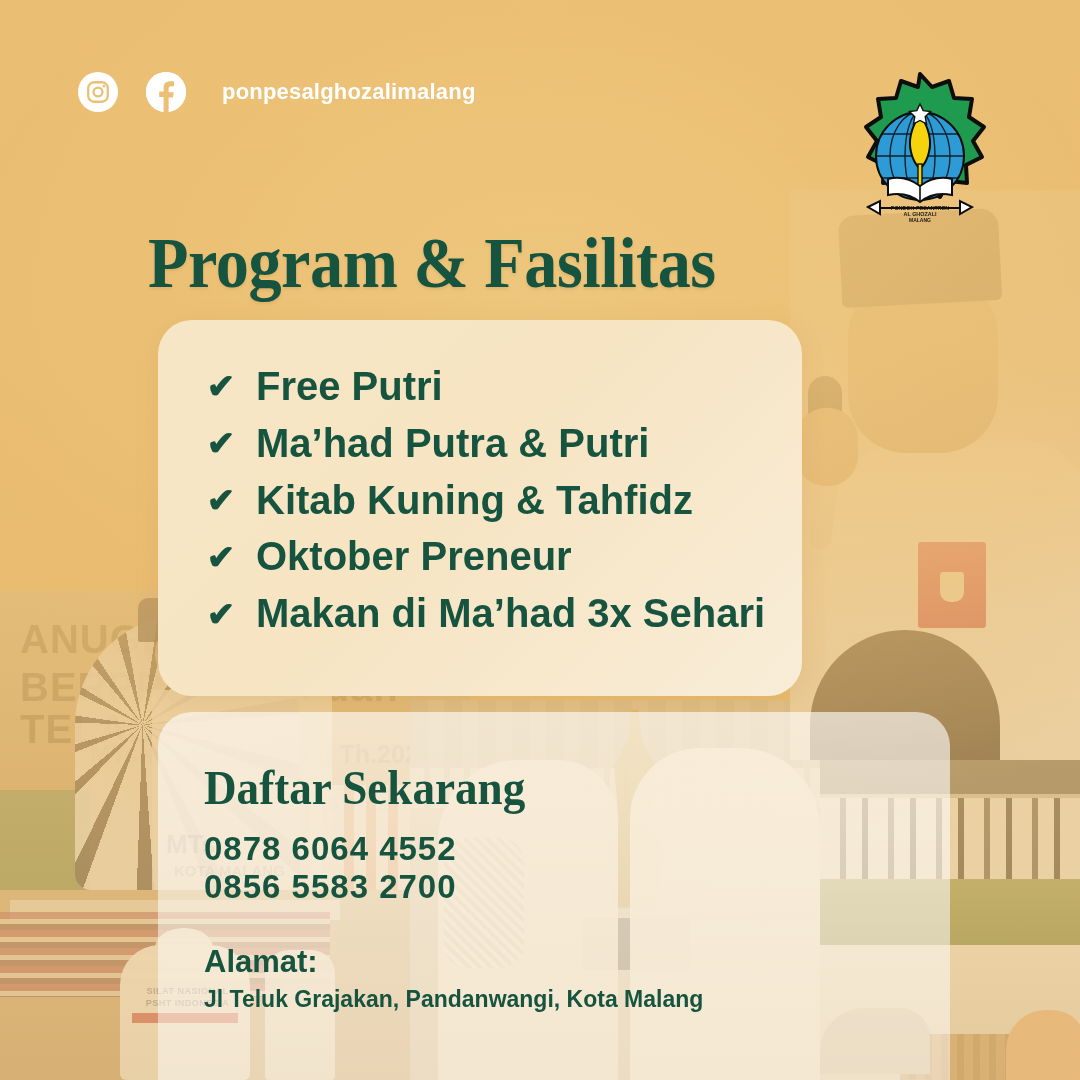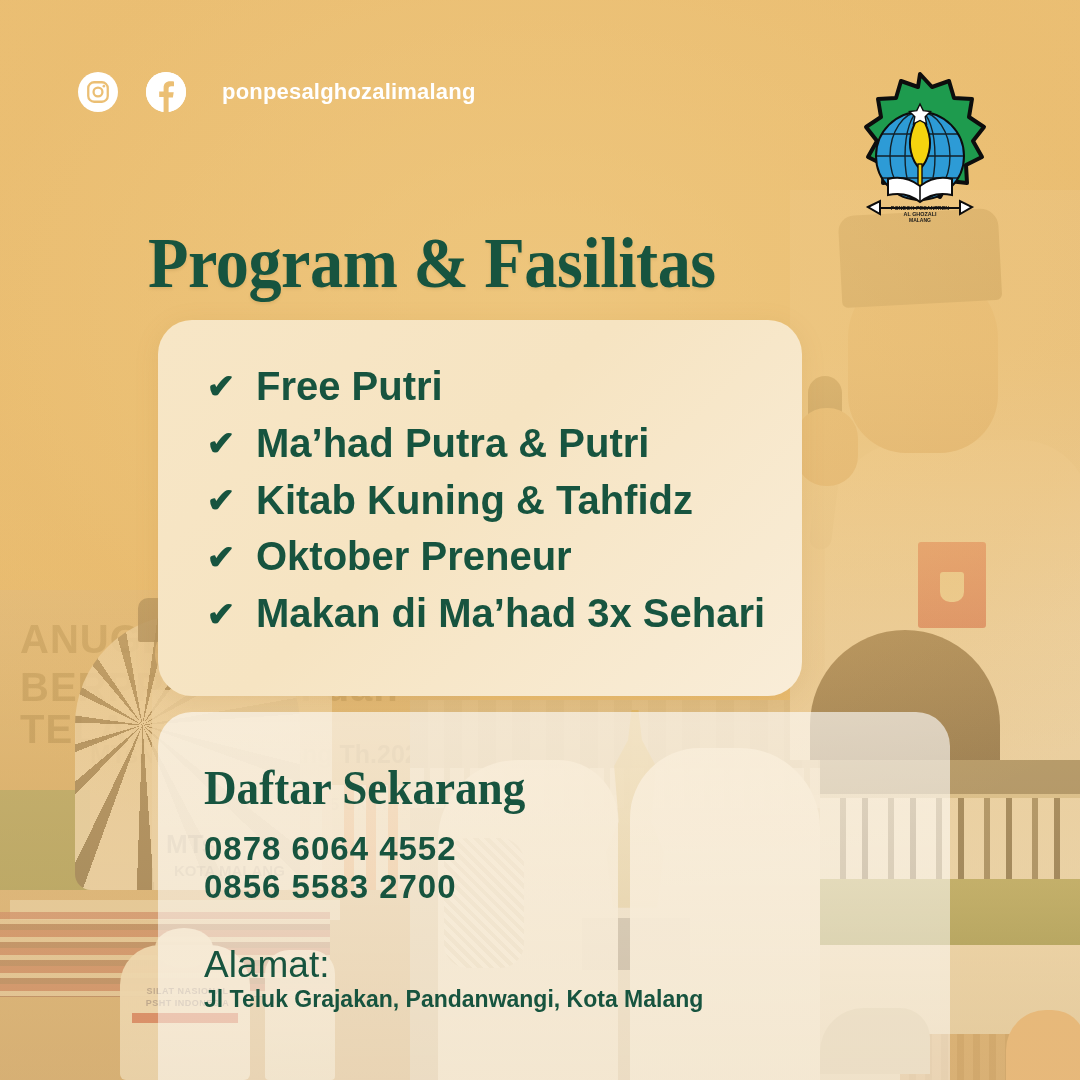--- a/index.html
+++ b/index.html
@@ -332,21 +332,21 @@
   }
   .phones {
     position:absolute; left:46px; top:118px;
     display:flex; flex-direction:column; 
   }
   .phone {
     color:#17543F; font-size:33px; font-weight:700; letter-spacing:1px;
   }
   .alamat-label {
     position:absolute; left:46px; top:232px;
-    color:#17543F; font-size:37px; font-weight:400;
+    color:#17543F; font-size:31px; font-weight:700;
   }
   .alamat-value {
     position:absolute; left:46px; top:274px;
     color:#17543F; font-size:23px; font-weight:700;
   }
 </style>
 </head>
 <body>
 
 <div class="poster">

